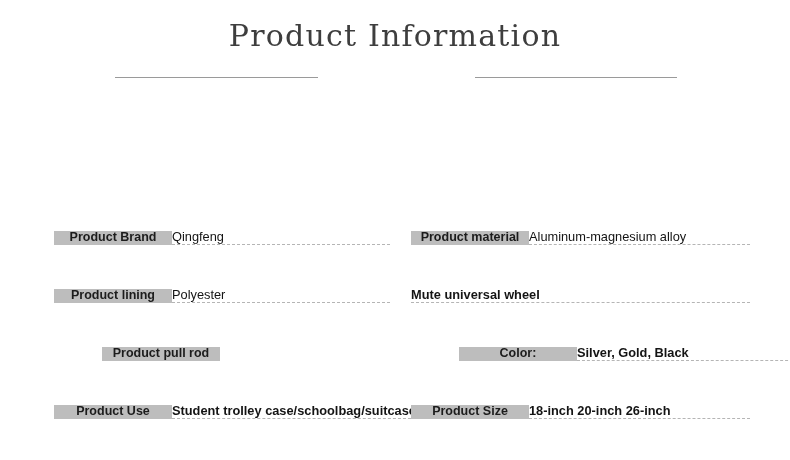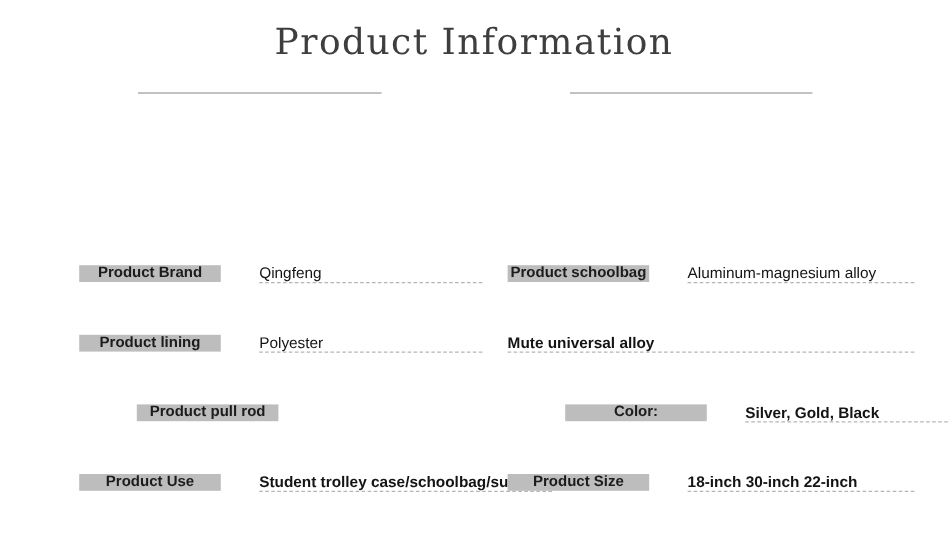--- a/index.html
+++ b/index.html
@@ -66,26 +66,25 @@
   .spec-col {
     position: absolute;
     top: 0;
     height: 460px;
   }
   .spec-col.col-left  { left: 50px;  width: 336px; }
   .spec-col.col-right { left: 407px; width: 339px; }
 
   .spec-row {
     position: absolute;
-    left: 16px;
+    left: 4px;
     width: 100%;
     height: 34px;
     display: flex;
-    align-items: center;
-    gap: 32px;
+    align-items: flex-end;
   }
   .spec-row.r0 { top: 211px; }
   .spec-row.r1 { top: 269px; }
   .spec-row.r2 { top: 327px; margin-left: 48px; }
   .spec-row.r3 { top: 385px; }
 
   .spec-label {
     flex: 0 0 118px;
     width: 118px;
     background: #bdbdbd;
@@ -150,35 +149,35 @@
       <div class="spec-row r3">
         <div class="spec-label">Product Use</div>
         <div class="spec-value">Student trolley case/schoolbag/suitcase</div>
       </div>
 
     </div>
 
     <div class="spec-col col-right">
 
       <div class="spec-row r0">
-        <div class="spec-label">Product schoolbag</div>
+        <div class="spec-label">Product material</div>
         <div class="spec-value regular">Aluminum-magnesium alloy</div>
       </div>
 
       <div class="spec-row r1">
-        <div class="spec-value">Mute universal alloy</div>
+        <div class="spec-value">Mute universal wheel</div>
       </div>
 
       <div class="spec-row r2">
         <div class="spec-label">Color:</div>
         <div class="spec-value">Silver, Gold, Black</div>
       </div>
 
       <div class="spec-row r3">
         <div class="spec-label">Product Size</div>
-        <div class="spec-value">18-inch 30-inch 22-inch</div>
+        <div class="spec-value">18-inch 20-inch 26-inch</div>
       </div>
 
     </div>
 
   </div>
 
 </div>
 
 </body></html>

